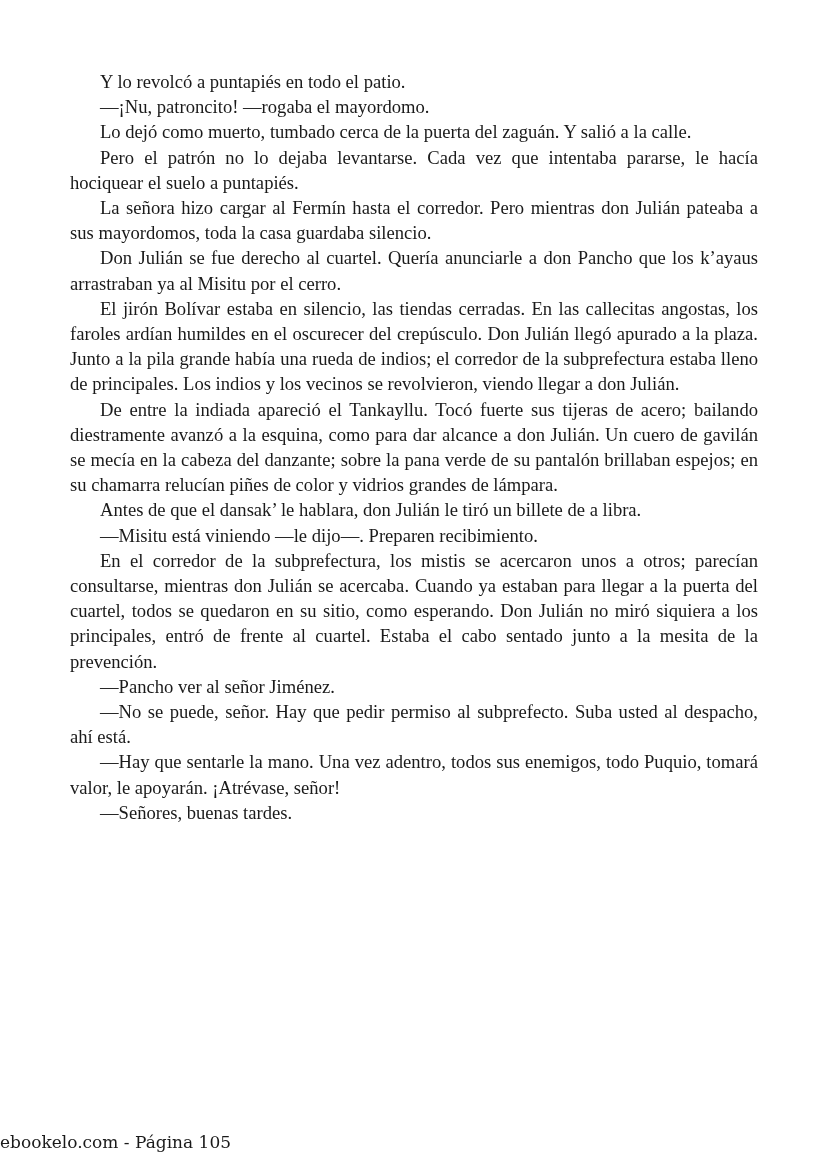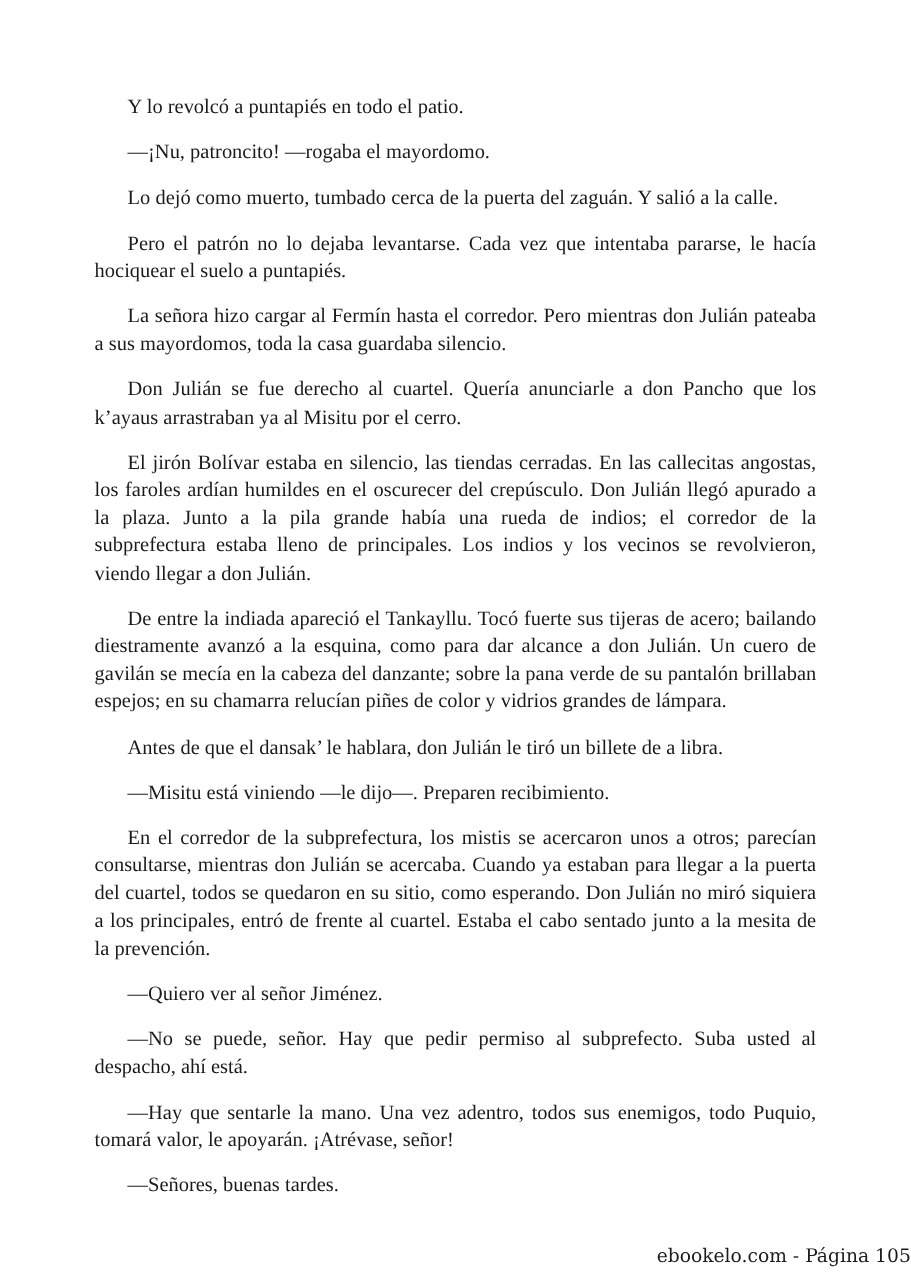--- a/index.html
+++ b/index.html
@@ -17,31 +17,31 @@
     position: absolute;
     left: 70px;
     top: 69px;
     width: 688px;
     color: #1a1a1a;
     font-family: "Liberation Serif", "DejaVu Serif", serif;
     font-size: 18.6px;
     line-height: 25.2px;
   }
   .para {
-    margin: 16px;
+    margin: 0;
     text-indent: 30px;
     text-align: justify;
     hyphens: none;
   }
   .footer {
     position: absolute;
     left: 0;
     width: 828px;
     top: 1131px;
-    text-align: right;
+    text-align: left;
     color: #1a1a1a;
     font-family: "DejaVu Serif", "Liberation Serif", serif;
     font-size: 17px;
     line-height: 22px;
   }
 </style>
 </head>
 <body>
 
 <div class="page">
@@ -49,19 +49,19 @@
   <p class="para">—¡Nu, patroncito! —rogaba el mayordomo.</p>
   <p class="para">Lo dejó como muerto, tumbado cerca de la puerta del zaguán. Y salió a la calle.</p>
   <p class="para">Pero el patrón no lo dejaba levantarse. Cada vez que intentaba pararse, le hacía hociquear el suelo a puntapiés.</p>
   <p class="para">La señora hizo cargar al Fermín hasta el corredor. Pero mientras don Julián pateaba a sus mayordomos, toda la casa guardaba silencio.</p>
   <p class="para">Don Julián se fue derecho al cuartel. Quería anunciarle a don Pancho que los k’ayaus arrastraban ya al Misitu por el cerro.</p>
   <p class="para">El jirón Bolívar estaba en silencio, las tiendas cerradas. En las callecitas angostas, los faroles ardían humildes en el oscurecer del crepúsculo. Don Julián llegó apurado a la plaza. Junto a la pila grande había una rueda de indios; el corredor de la subprefectura estaba lleno de principales. Los indios y los vecinos se revolvieron, viendo llegar a don Julián.</p>
   <p class="para">De entre la indiada apareció el Tankayllu. Tocó fuerte sus tijeras de acero; bailando diestramente avanzó a la esquina, como para dar alcance a don Julián. Un cuero de gavilán se mecía en la cabeza del danzante; sobre la pana verde de su pantalón brillaban espejos; en su chamarra relucían piñes de color y vidrios grandes de lámpara.</p>
   <p class="para">Antes de que el dansak’ le hablara, don Julián le tiró un billete de a libra.</p>
   <p class="para">—Misitu está viniendo —le dijo—. Preparen recibimiento.</p>
   <p class="para">En el corredor de la subprefectura, los mistis se acercaron unos a otros; parecían consultarse, mientras don Julián se acercaba. Cuando ya estaban para llegar a la puerta del cuartel, todos se quedaron en su sitio, como esperando. Don Julián no miró siquiera a los principales, entró de frente al cuartel. Estaba el cabo sentado junto a la mesita de la prevención.</p>
-  <p class="para">—Quiero ver al señor Jiménez.</p>
+  <p class="para">—Pancho ver al señor Jiménez.</p>
   <p class="para">—No se puede, señor. Hay que pedir permiso al subprefecto. Suba usted al despacho, ahí está.</p>
   <p class="para">—Hay que sentarle la mano. Una vez adentro, todos sus enemigos, todo Puquio, tomará valor, le apoyarán. ¡Atrévase, señor!</p>
   <p class="para">—Señores, buenas tardes.</p>
 </div>
 
 <div class="footer">ebookelo.com - Página 105</div>
 
 </body></html>

